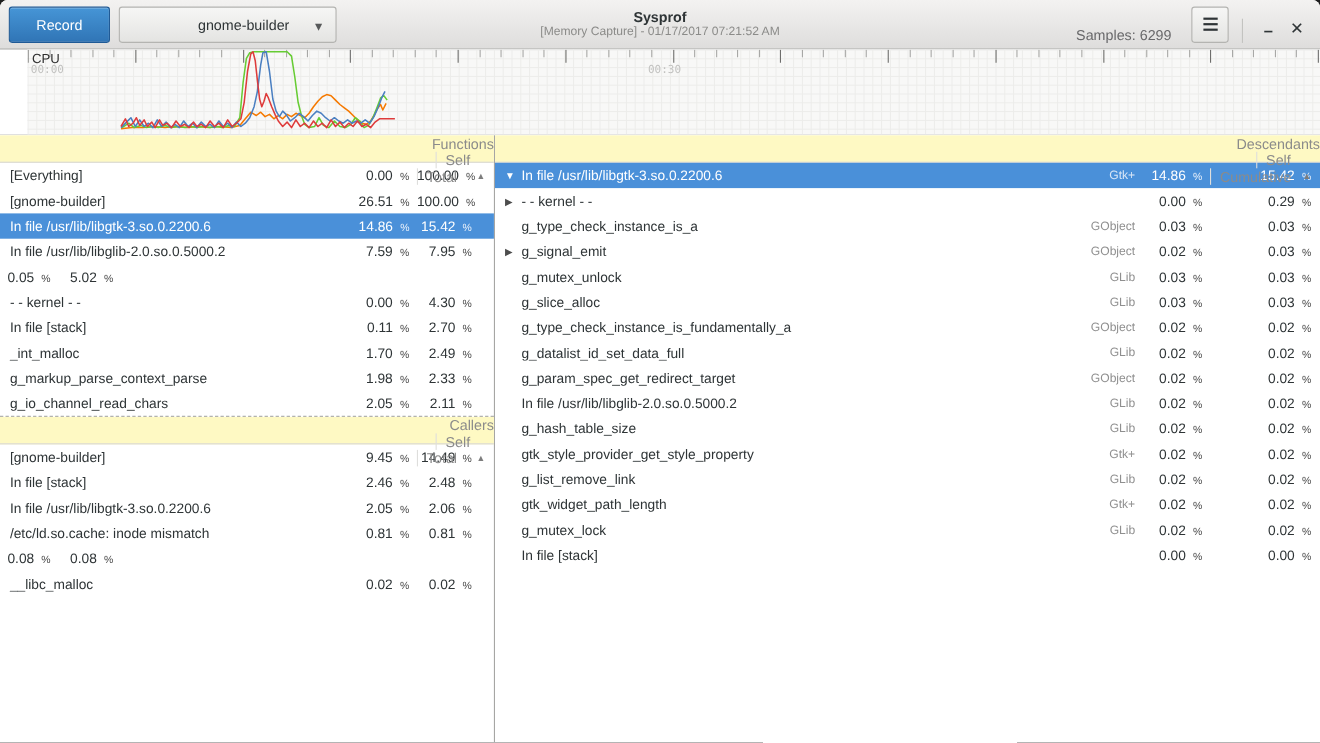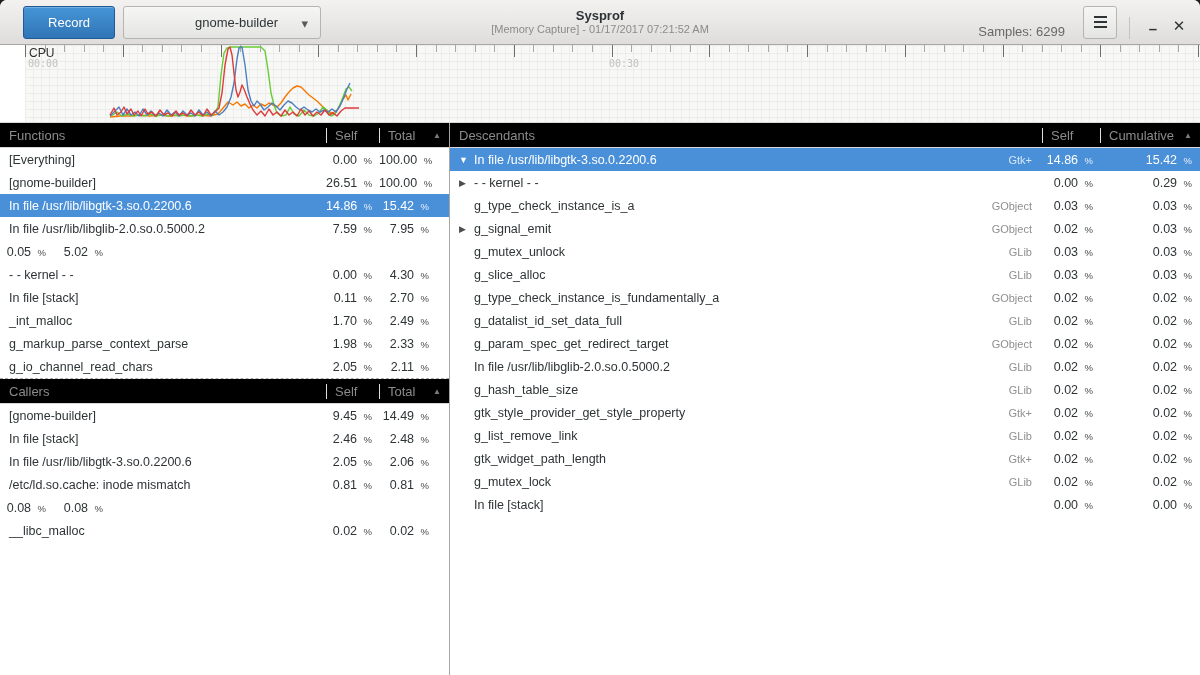--- a/index.html
+++ b/index.html
@@ -29,21 +29,21 @@
   .btn {
     height: 33px;
     border: 1px solid #b4b4b1;
     border-radius: 3px;
     background: linear-gradient(#f6f6f5, #e4e4e2);
     color: #2e3436; font-size: 13px;
     display: flex; align-items: center; justify-content: center;
     cursor: pointer;
   }
   .record-btn {
-    width: 92px; margin-left: 15px;
+    width: 92px; margin-left: 0;
     background: linear-gradient(#4695d6, #3075b6);
     border: 1px solid #1f5a96;
     color: #ffffff;
     box-shadow: inset 0 1px 0 rgba(255,255,255,.25);
   }
   .process-btn {
     width: 198px; margin-left: 8px;
     justify-content: center; gap: 10px; position: relative; padding-left: 29px;
   }
   .process-btn .chev {
@@ -91,23 +91,23 @@
     font-family: "DejaVu Sans Mono", monospace;
     font-size: 10px; color: #c2c2c0; z-index: 3;
   }
 
   
   .panes { flex: 1; display: flex; border-top: 1px solid #d9d9d7; min-height: 0; }
   .pane-left { width: 450px; flex: 0 0 450px; border-right: 1px solid #a6a6a4; background: #fff; }
   .pane-right { flex: 1; background: #fff; min-width: 0; }
 
   .thead {
-    height: 25px; display: flex; align-items: center;
-    background: #000000; border-bottom: 1px solid #d8d8d6;
-    color: #8b8b8b; font-size: 13px;
+    height: 25px; display: flex; align-items: flex-end;
+    background: #fef9c3; border-bottom: 1px solid #d8d8d6;
+    color: #8b8b8b; font-size: 13px; flex-direction: column;
   }
   .thead .hname { flex: 1; display: flex; align-items: center; padding-left: 9px; }
   .thead .hnum {
     display: flex; align-items: center; border-left: 1px solid #dededc;
     padding: 0 8px; position: relative;
   }
   .hself-l { width: 53px; }
   .htotal-l { width: 70px; }
   .hself-r { width: 58px; }
   .htotal-r { width: 100px; }
@@ -232,21 +232,21 @@
         <line x1="1075.5" x2="1075.5" y1="0" y2="12" stroke="#6e6e6c" stroke-width="1"></line>
         <line x1="1095.5" x2="1095.5" y1="0" y2="7" stroke="#a8a8a6" stroke-width="1"></line>
         <line x1="1114.5" x2="1114.5" y1="0" y2="7" stroke="#a8a8a6" stroke-width="1"></line>
         <line x1="1134.5" x2="1134.5" y1="0" y2="7" stroke="#a8a8a6" stroke-width="1"></line>
         <line x1="1153.5" x2="1153.5" y1="0" y2="7" stroke="#a8a8a6" stroke-width="1"></line>
         <line x1="1173.5" x2="1173.5" y1="0" y2="12" stroke="#6e6e6c" stroke-width="1"></line>
         <line x1="1193.5" x2="1193.5" y1="0" y2="7" stroke="#a8a8a6" stroke-width="1"></line>
       </svg>
     <span class="cpu-label">CPU</span>
     <span class="time-label" style="left:3px">00:00</span>
-    <span class="time-label" style="left:584px">00:30</span>
+    <span class="time-label" style="left:564px">00:30</span>
     <span class="time-label" style="left:1193px">01:00</span>
     <svg id="lines-svg" width="1200" height="77">
         <polyline points="85,72 95,71 105,71 115,70 125,71 135,70 145,71 155,70 165,71 175,70 185,71 193,69 198,63 203,57 208,60 212,57 216,61 220,59 224,63 228,60 232,63 236,59 240,61 244,58 248,60 252,62 256,58 260,52 264,47 268,43 272,41 276,42 280,46 284,50 288,53 292,56 296,60 300,64 304,67 308,68 312,65 315,60 318,54 321,50 323,55 326,49" fill="none" stroke="#f57900" stroke-width="1.4" stroke-linejoin="round"></polyline>
         <polyline points="86,71 92,67 97,71 103,69 108,71 114,70 119,71 125,69 131,71 137,70 143,71 149,70 154,71 160,70 166,71 172,70 177,71 183,69 188,70 193,62 196,30 199,8 202,3 206,2 236,2 240,6 243,25 246,48 249,60 252,68 256,71 261,70 265,62 269,69 274,71 279,65 284,70 289,71 294,68 298,62 302,65 306,71 310,69 314,62 318,52 321,44 324,42 327,46" fill="none" stroke="#66cc33" stroke-width="1.4" stroke-linejoin="round"></polyline>
         <polyline points="85,71 90,66 94,62 98,70 102,64 106,70 110,67 114,71 118,64 122,70 126,66 130,71 134,68 138,71 142,65 146,70 150,67 154,71 158,66 162,70 166,68 170,71 174,65 178,70 182,67 186,71 190,66 194,70 198,67 202,62 206,52 209,38 212,14 214,3 217,2 220,20 223,45 226,56 229,61 232,56 235,59 239,65 243,62 247,58 251,61 255,65 259,60 263,56 267,58 271,62 275,65 279,62 283,65 287,67 291,64 295,67 299,65 303,67 307,64 311,67 315,61 319,52 322,44 325,38" fill="none" stroke="#4a7fc1" stroke-width="1.4" stroke-linejoin="round"></polyline>
         <polyline points="85,70 89,63 92,70 96,67 99,62 102,69 106,64 109,70 113,66 116,71 120,64 123,69 127,67 131,71 135,65 139,70 143,68 147,71 151,66 154,70 158,68 162,71 166,65 170,70 174,67 178,71 182,64 186,70 190,67 194,63 197,48 200,20 203,4 205,2 207,10 209,28 211,45 213,52 215,47 217,40 219,44 222,52 225,59 228,65 232,70 236,66 240,71 244,64 248,70 252,67 256,71 260,65 264,70 268,67 272,71 276,64 280,70 284,66 288,71 292,67 296,70 300,65 304,70 308,68 312,71 316,66 320,63 326,63 334,63" fill="none" stroke="#de3b3b" stroke-width="1.4" stroke-linejoin="round"></polyline>
       </svg>
   </div>
 
   <div class="panes">

